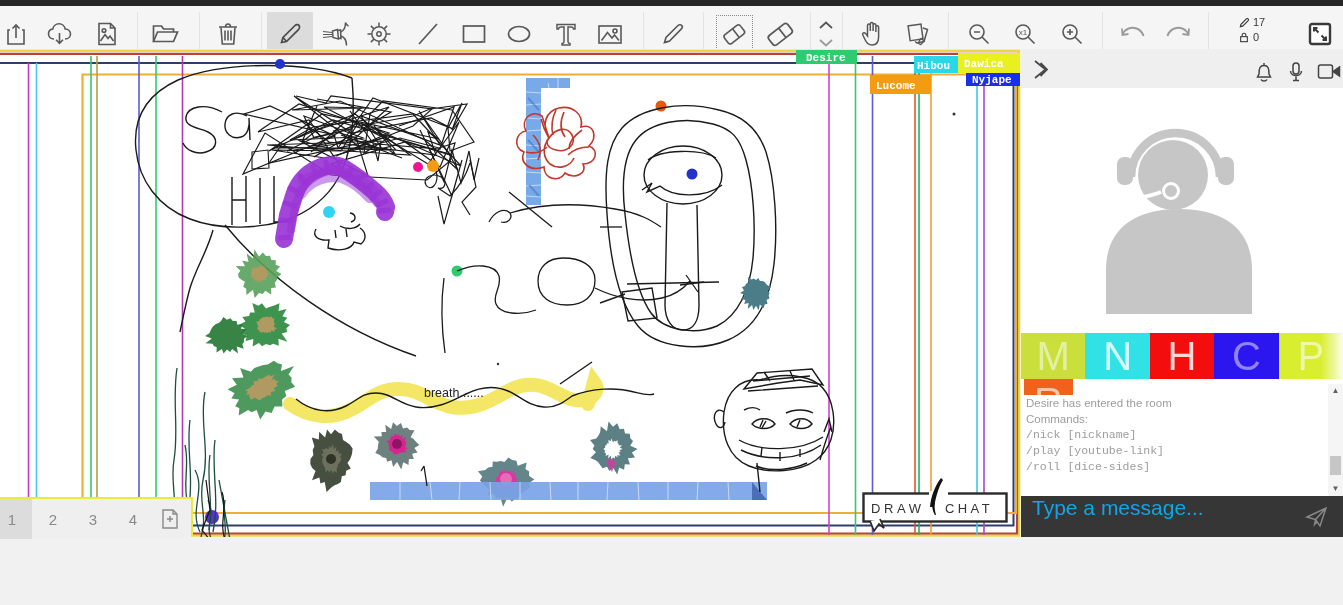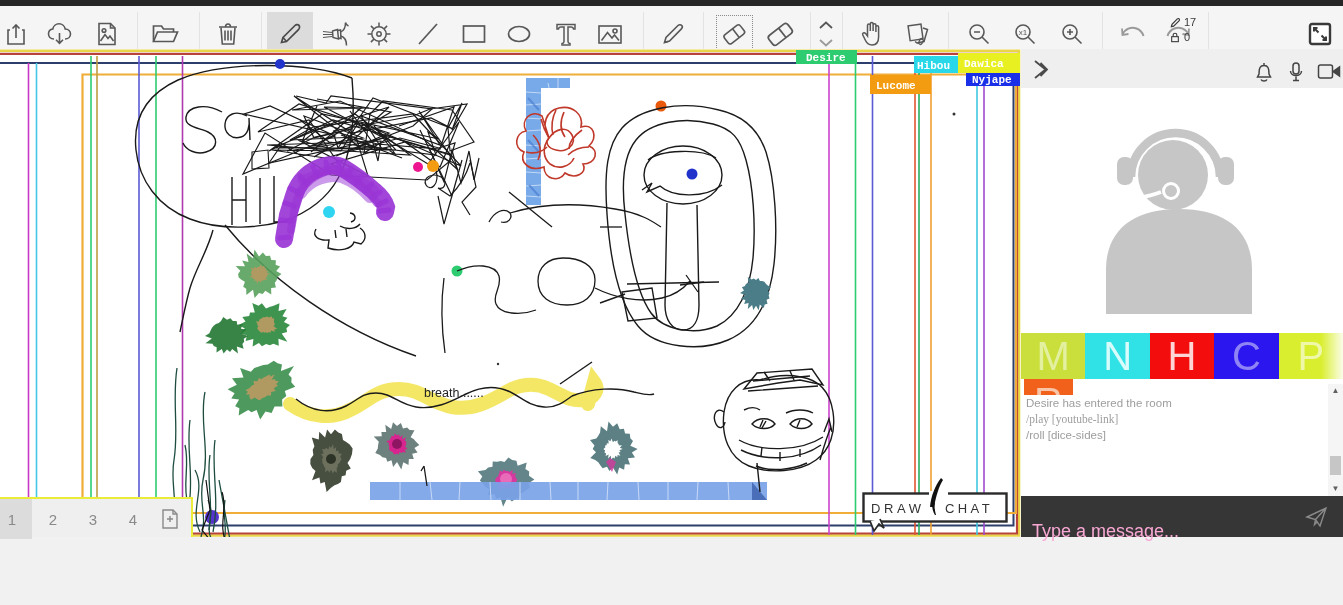--- a/index.html
+++ b/index.html
@@ -204,21 +204,21 @@
     </svg>
   </div>
 
   <div class="tbtn" style="left:1155px;width:46px">
     <svg width="30" height="26" viewBox="0 0 30 26" fill="none" stroke="#9a9a9a" stroke-width="2">
       <path d="M25.5 13.5 C23 8 17 5.5 11.5 7.5 C8 8.8 5.5 11.5 4.5 15"></path>
       <path d="M26 7.5 L25.5 14 L19.5 13" stroke-width="1.8"></path>
     </svg>
   </div>
 
-  <div style="position:absolute;left:1170px;top:10px;width:40px;height:36px;font-size:11px;color:#3a3a3a">
+  <div style="position:absolute;left:1239px;top:10px;width:40px;height:36px;font-size:11px;color:#3a3a3a">
     <svg width="11" height="11" viewBox="0 0 12 12" fill="none" stroke="#3a3a3a" stroke-width="1.3" style="position:absolute;left:0;top:1px">
       <path d="M1.5 10.5 L2.2 8 L8 2 C8.6 1.4 9.8 1.6 10.2 2.4 C10.5 3 10.3 3.7 9.8 4.2 L4 10 Z"></path>
     </svg>
     <span style="position:absolute;left:14px;top:0">17</span>
     <svg width="10" height="11" viewBox="0 0 12 13" fill="none" stroke="#3a3a3a" stroke-width="1.3" style="position:absolute;left:0;top:16px">
       <rect x="2" y="5.5" width="8" height="6"></rect>
       <path d="M3.8 5.5 L3.8 3.5 C3.8 0.8 8.2 0.8 8.2 3.5 L8.2 5.5"></path>
     </svg>
     <span style="position:absolute;left:14px;top:15px">0</span>
   </div>
@@ -486,32 +486,34 @@
     <div style="position:absolute;left:257.6px;width:64.4px;height:46px;background:#d9ee2e;color:#eef8a8;font-size:40px;text-align:center;line-height:46px">P</div>
     <div style="position:absolute;right:0;width:22px;height:46px;background:linear-gradient(to right, rgba(255,255,255,0), rgba(255,255,255,0.9))"></div>
   </div>
 
   <div style="position:absolute;left:3px;top:330px;width:49px;height:16px;background:#f2611c;overflow:hidden">
     <div style="width:49px;color:#f8c5a8;font-size:40px;text-align:center;line-height:46px;height:46px">R</div>
   </div>
 
   <div style="position:absolute;left:5px;top:346px;width:300px;font-size:11.5px;color:#9d9d9d;">
     <div style="height:16px;line-height:16px">Desire has entered the room</div>
-    <div style="height:16px;line-height:16px;font-family:Liberation Serif, serif">/play [youtube-link]</div>
-    <div style="height:16px;line-height:16px;font-family:Liberation Sans, sans-serif">/roll [dice-sides]</div>
+    <div style="height:16px;line-height:16px">Commands:</div>
+    <div style="height:16px;line-height:16px;font-family:'Liberation Mono',monospace">/nick [nickname]</div>
+    <div style="height:16px;line-height:16px;font-family:Liberation Mono, monospace">/play [youtube-link]</div>
+    <div style="height:16px;line-height:16px;font-family:Liberation Mono, monospace">/roll [dice-sides]</div>
   </div>
 
   <div style="position:absolute;left:307px;top:335px;width:15px;height:112px;background:#f5f5f5">
     <div style="position:absolute;top:0;width:15px;height:14px;color:#606060;font-size:8px;text-align:center;line-height:14px">▲</div>
     <div style="position:absolute;top:72px;left:2px;width:11px;height:19px;background:#c6c6c6"></div>
     <div style="position:absolute;bottom:0;width:15px;height:14px;color:#606060;font-size:8px;text-align:center;line-height:14px">▼</div>
   </div>
 
   <div style="position:absolute;left:0;top:447px;width:322px;height:41px;background:#363636;">
-    <div style="position:absolute;left:11px;top:25px;font-size:18px;color:#f9a8d4">Type a message...</div>
+    <div style="position:absolute;left:11px;top:0;font-size:21px;color:#0ea5e9">Type a message...</div>
     <svg style="position:absolute;right:14px;top:10px" width="24" height="22" viewBox="0 0 24 22" fill="none" stroke="#8a8a8a" stroke-width="1.4">
       <path d="M2 11 L21 2 L15 20 L10.5 13.5 Z M10.5 13.5 L21 2"></path>
       <path d="M10.5 13.5 L9.5 18.5 L12.5 15.5"></path>
     </svg>
   </div>
 </div>
 <div id="tabs">
   <div style="position:absolute;left:0;top:0;width:32px;height:40px;background:#dcdcdc"></div>
     <div class="tab" style="left:-8px;">1</div>
   <div class="tab" style="left:33px;">2</div>

